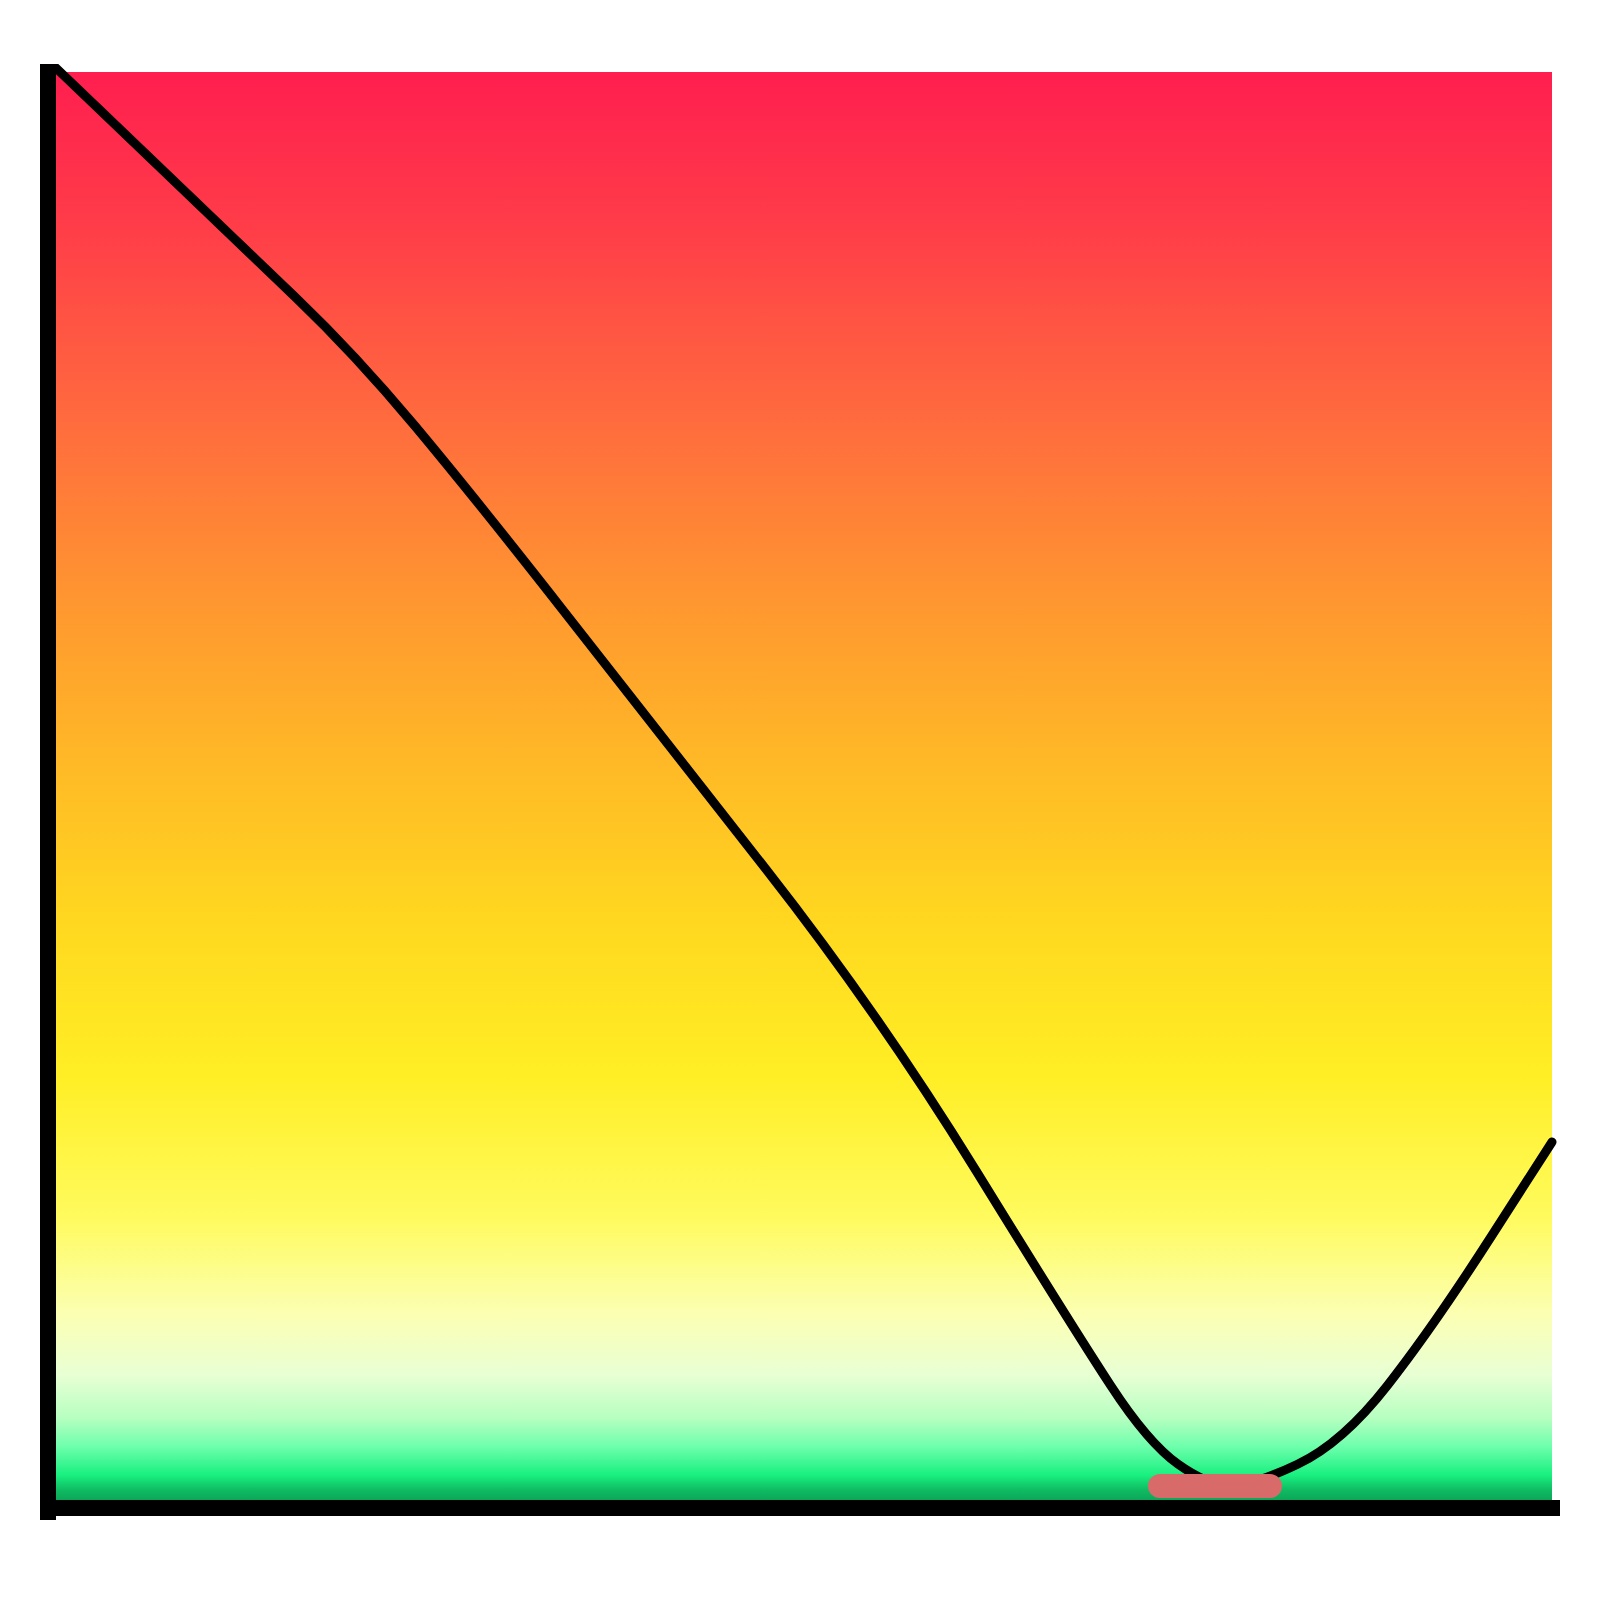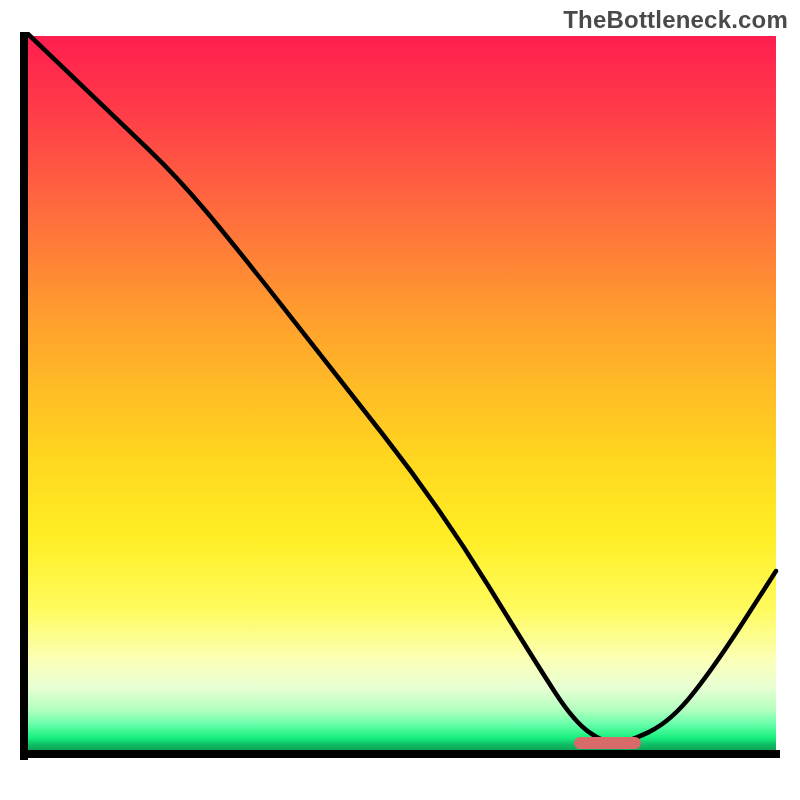--- a/index.html
+++ b/index.html
@@ -69,21 +69,20 @@
     height: 12px;
     border-radius: 6px;
     background: #d96a6a;
   }
 </style>
 </head>
 <body>
 
 <div class="frame">
 
-  <div class="watermark">TheBottleneck.com</div>
 
   <div class="plot">
 
     <div class="gradient-fill"></div>
 
     <svg class="axes" viewBox="0 0 760 748" preserveAspectRatio="none">
 
       <line x1="4" y1="0" x2="4" y2="724" stroke="#000" stroke-width="8" stroke-linecap="square"></line>
 
       <line x1="0" y1="722" x2="760" y2="722" stroke="#000" stroke-width="8" stroke-linecap="square"></line>

